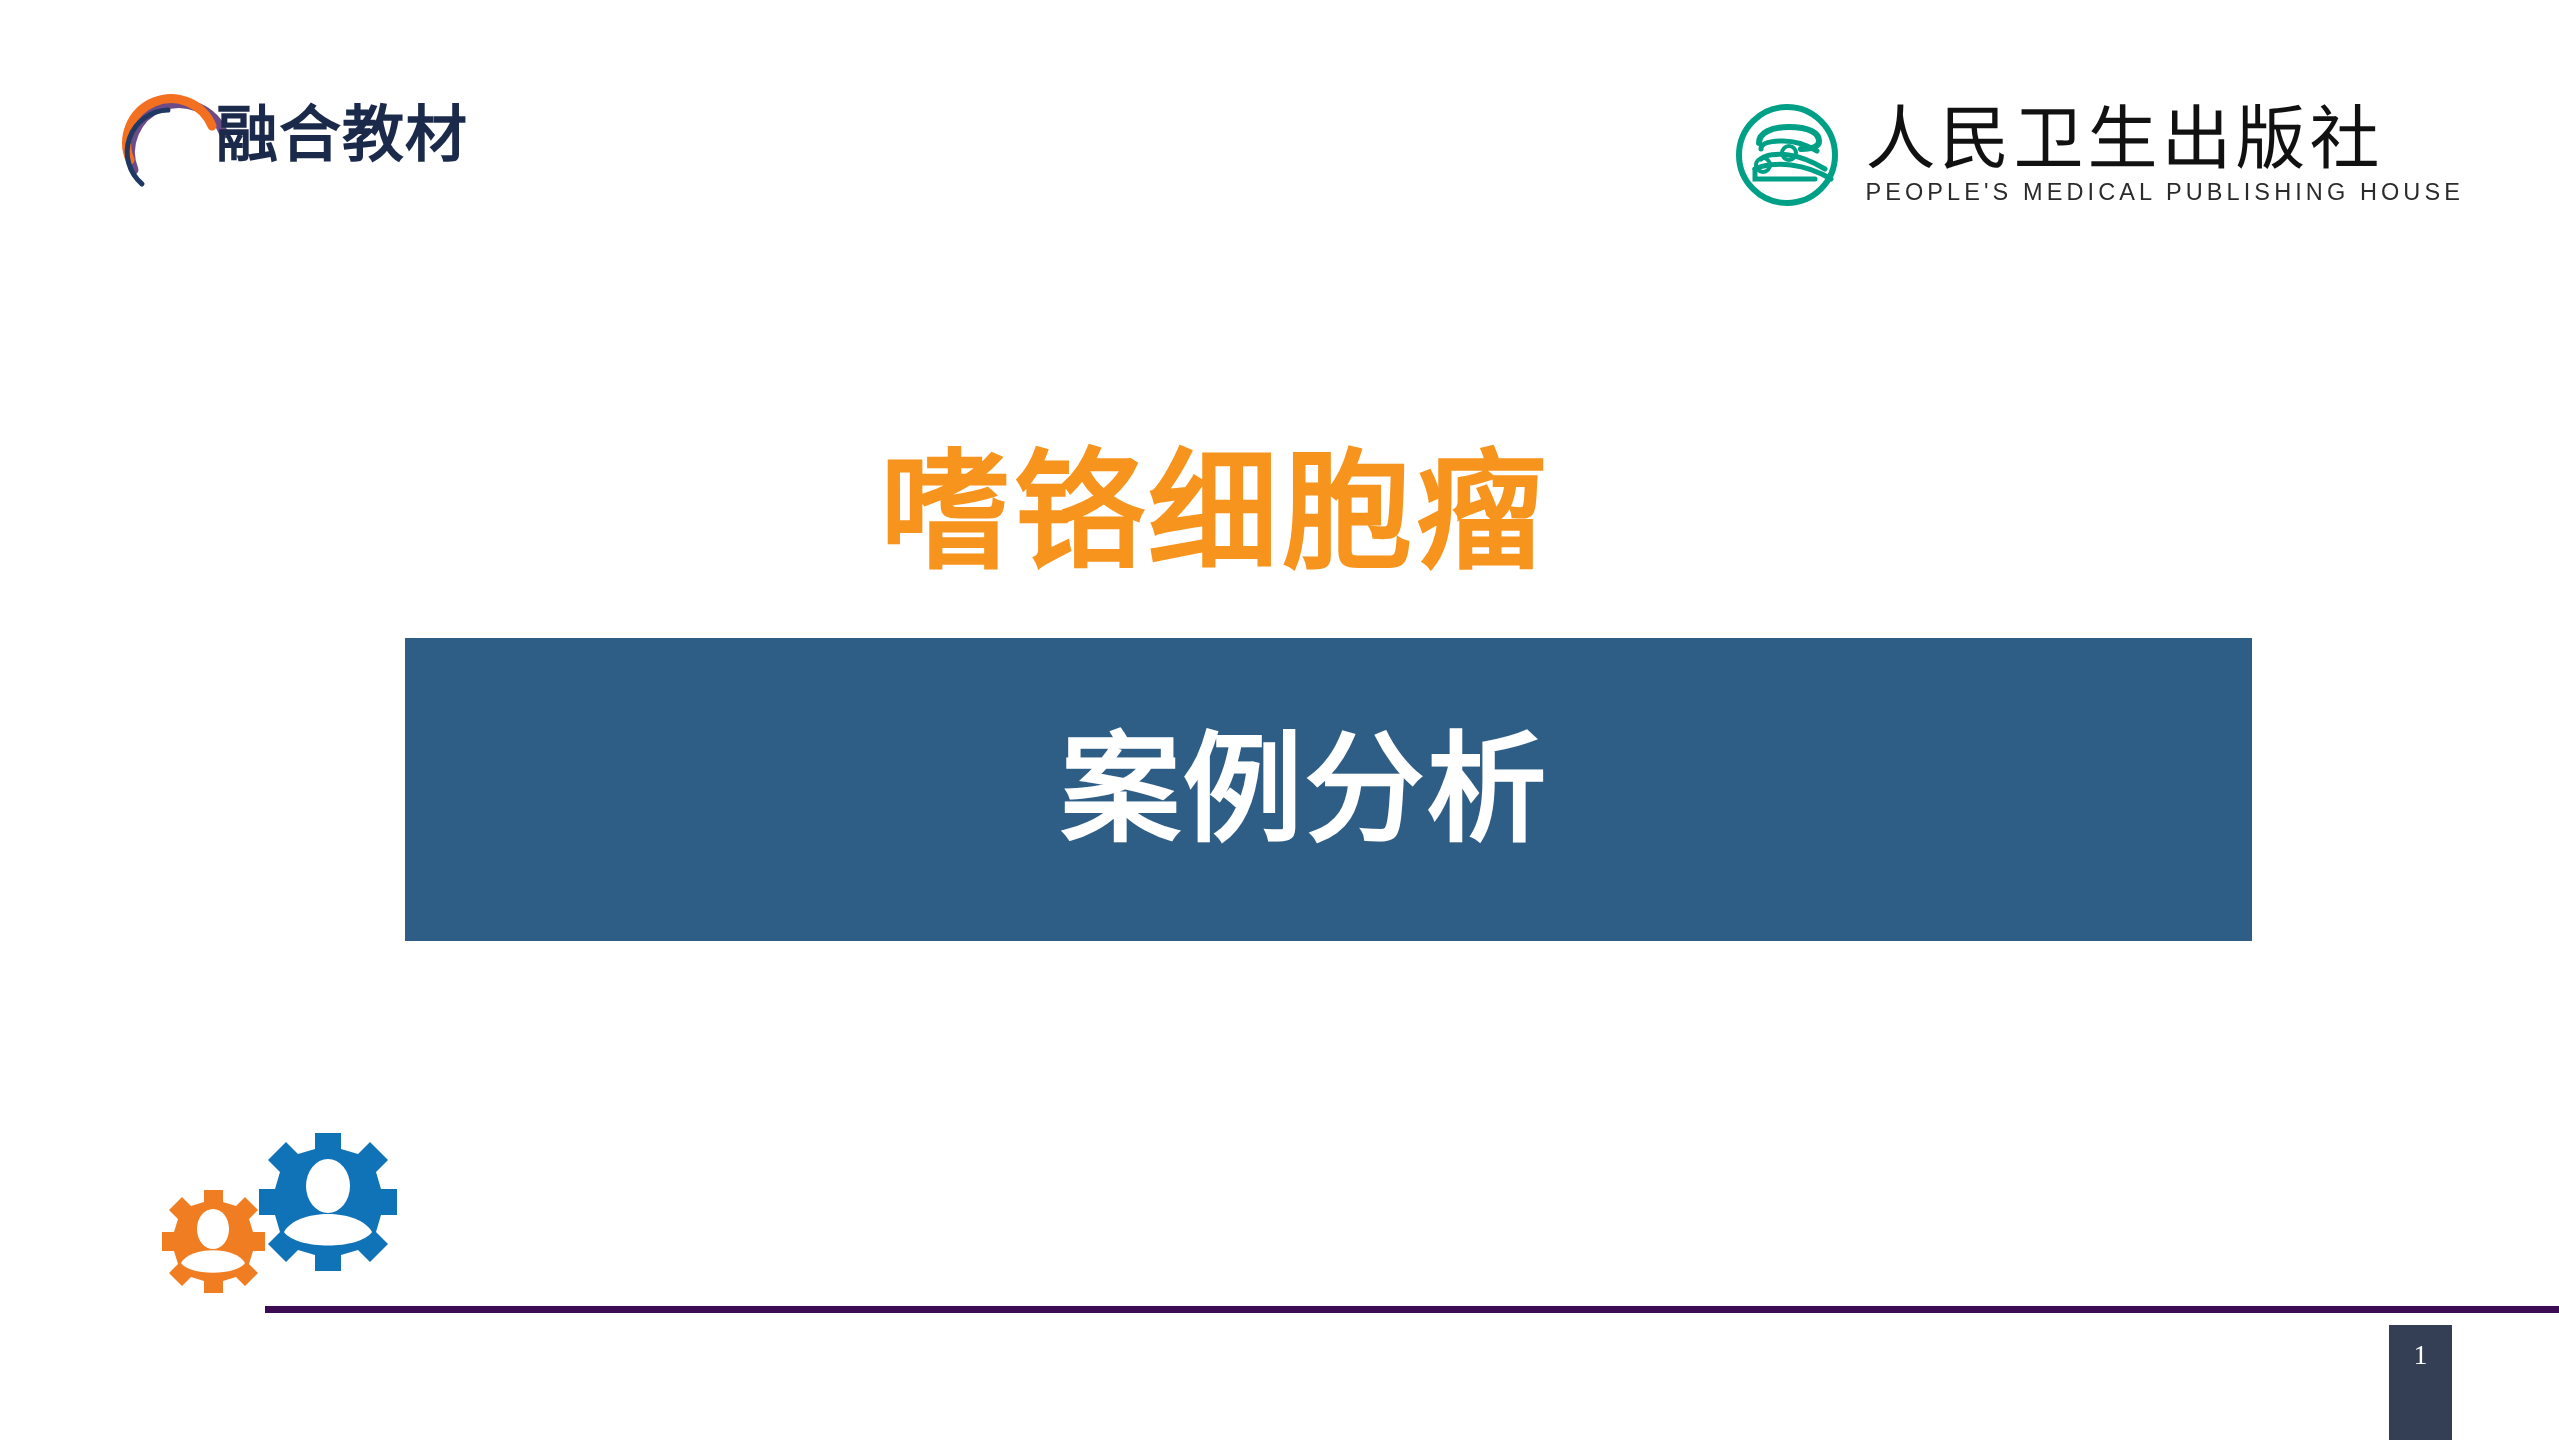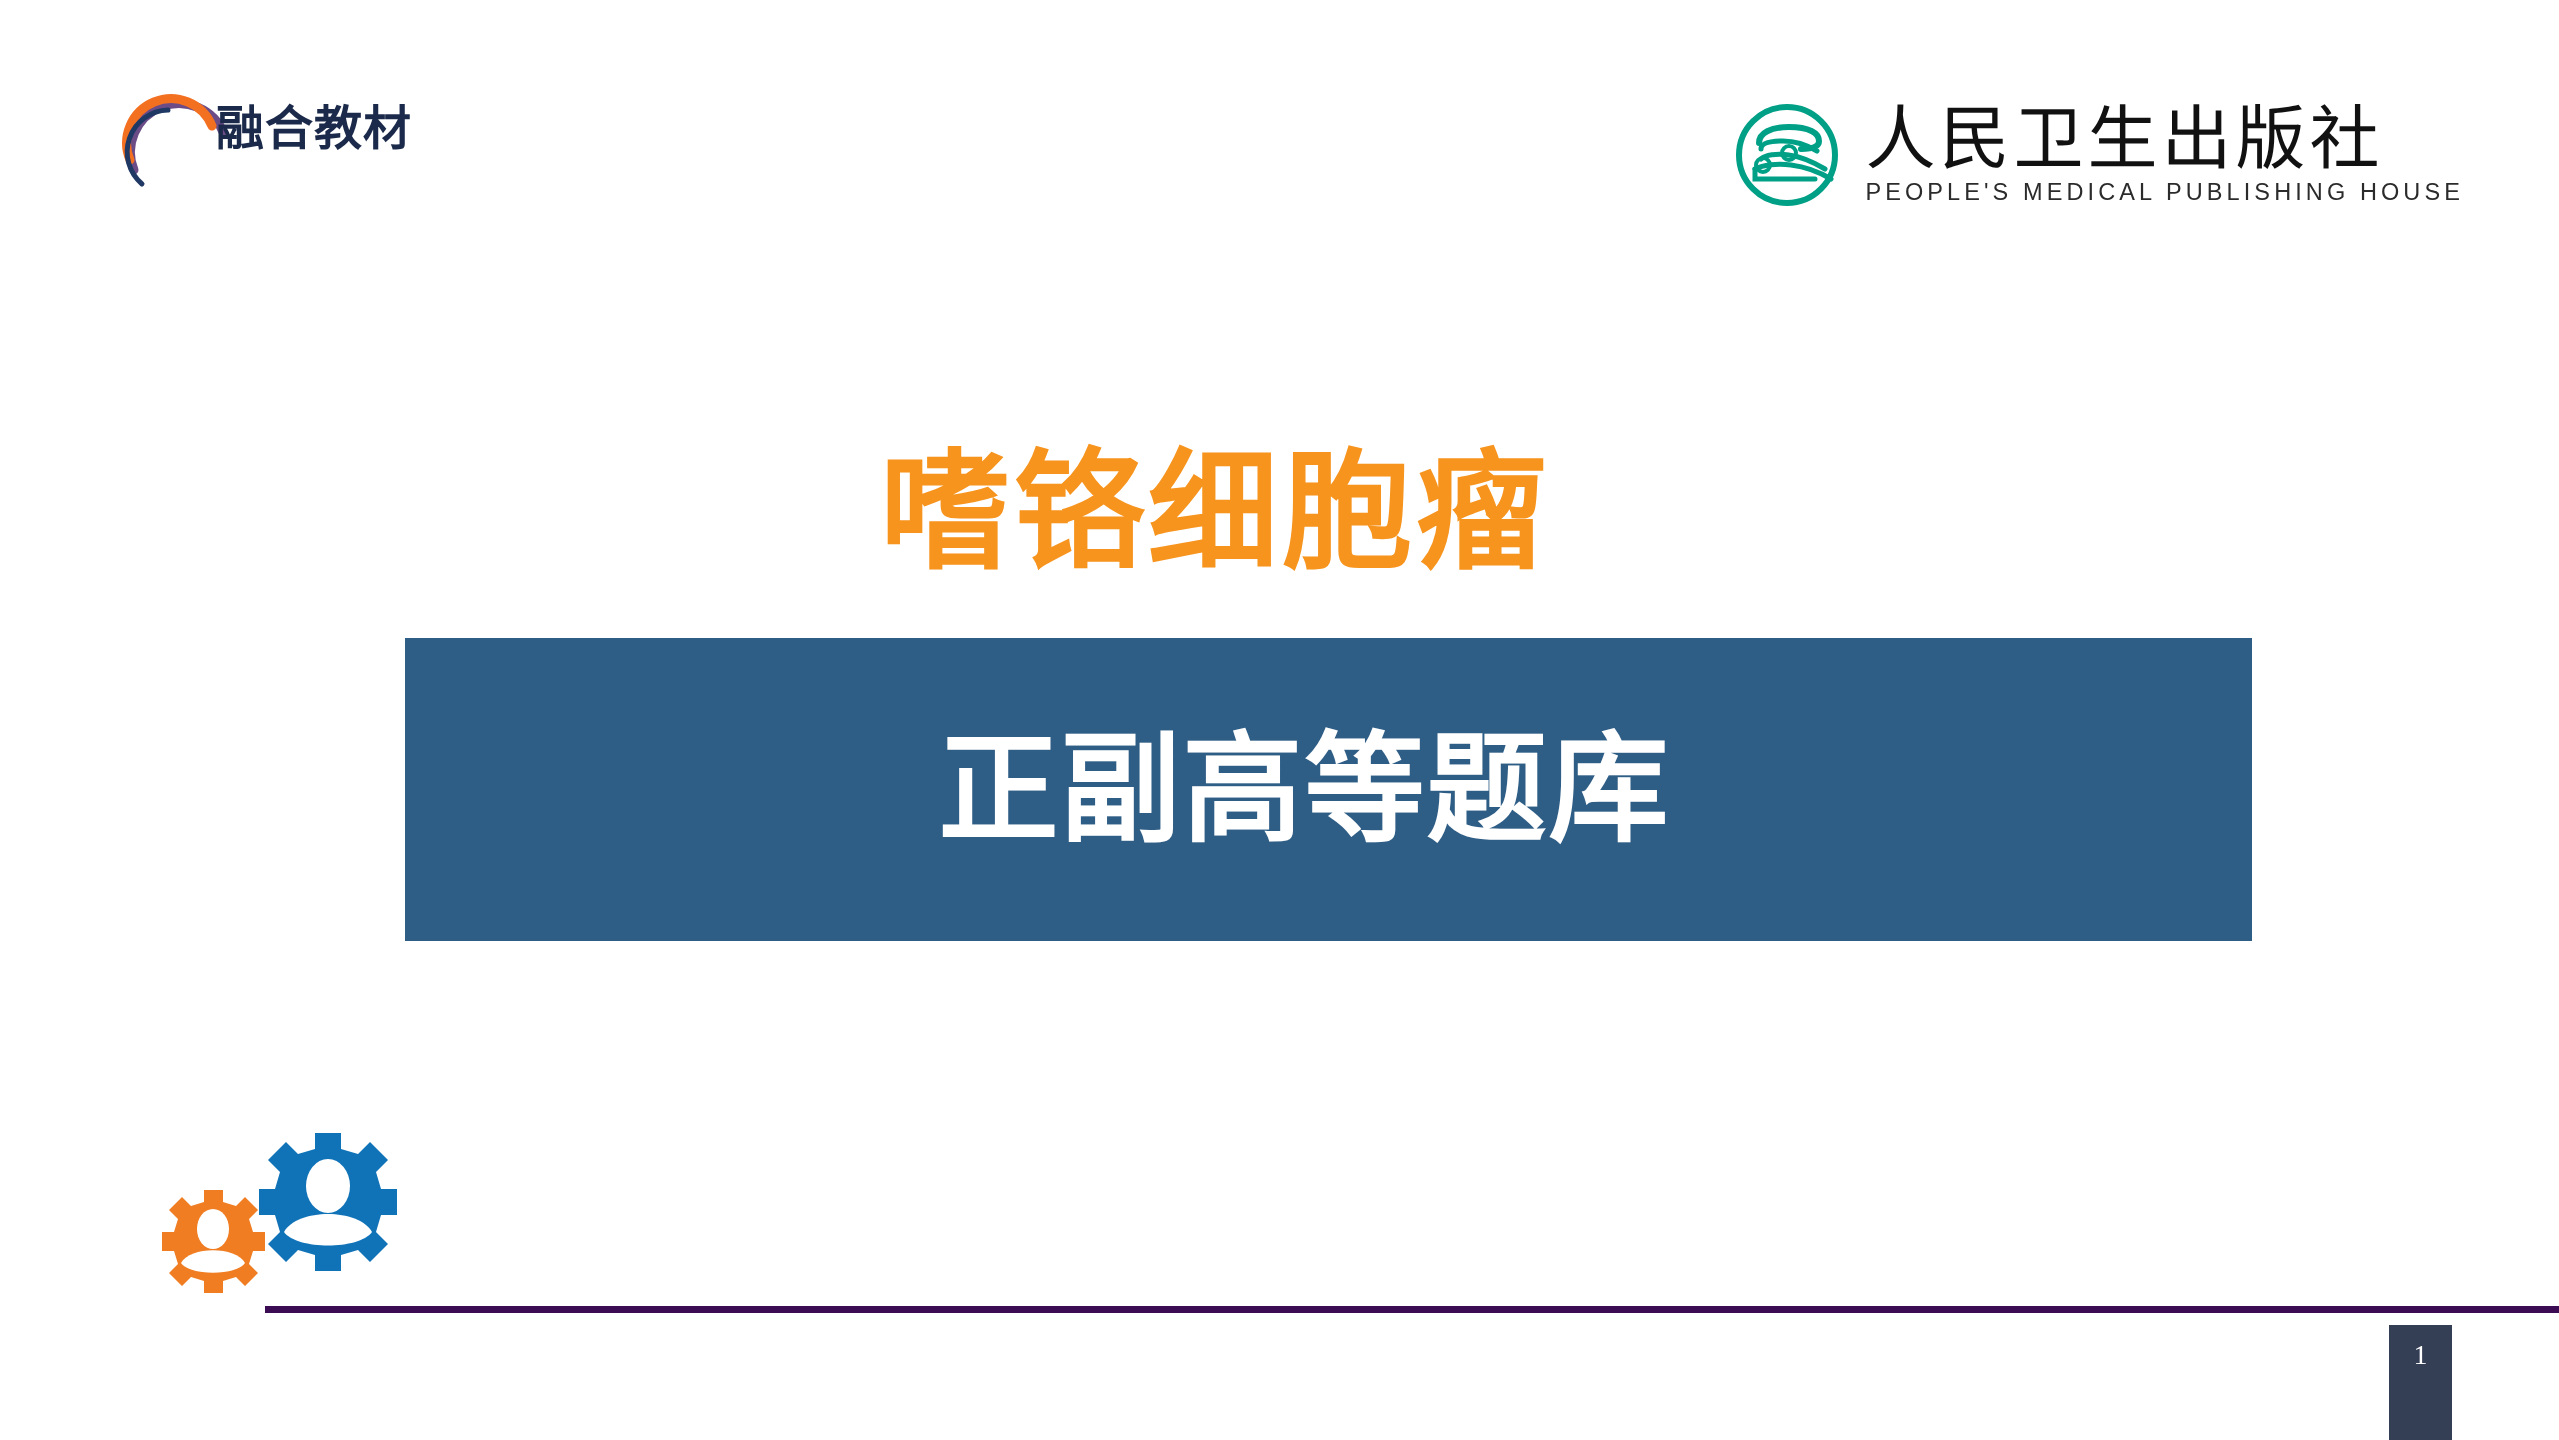--- a/index.html
+++ b/index.html
@@ -31,21 +31,21 @@
     position: absolute;
     left: 0;
     top: 0;
     width: 118px;
     height: 112px;
   }
   .brand-logo .brand-text {
     position: absolute;
     left: 96px;
     top: 22px;
-    font-size: 48px;
+    font-size: 62px;
     font-weight: 700;
     color: #1b2a4a;
     letter-spacing: 1px;
     line-height: 1;
     white-space: nowrap;
     font-family: "DejaVu Sans", "Liberation Sans", sans-serif;
   }
 
   
   .publisher-logo {
@@ -203,21 +203,21 @@
     </svg>
     <div class="publisher-words">
       <div class="publisher-cn">人民卫生出版社</div>
       <div class="publisher-en">PEOPLE'S MEDICAL PUBLISHING HOUSE</div>
     </div>
   </div>
 
   <div class="section-heading">嗜铬细胞瘤</div>
 
   <div class="topic-banner">
-    <div class="topic-text">正副高等题库</div>
+    <div class="topic-text">案例分析</div>
   </div>
 
   <div class="gears-decoration">
     <svg viewBox="0 0 275 178">
 
       <g>
         <path fill="#1073B8" d="
           M 170 5 h 26 v 16 l 17 5 l 12 -12 l 18 18 l -12 12 l 5 17 h 16 v 26 h -16 l -5 17 l 12 12 l -18 18 l -12 -12 l -17 5 v 16 h -26 v -16 l -17 -5 l -12 12 l -18 -18 l 12 -12 l -5 -17 h -16 v -26 h 16 l 5 -17 l -12 -12 l 18 -18 l 12 12 l 17 -5 z"></path>
         <ellipse cx="183" cy="58" rx="22" ry="27" fill="#ffffff"></ellipse>
         <path d="M 139 104 C 152 80 214 80 227 104 C 214 122 152 122 139 104 Z" fill="#ffffff"></path>

